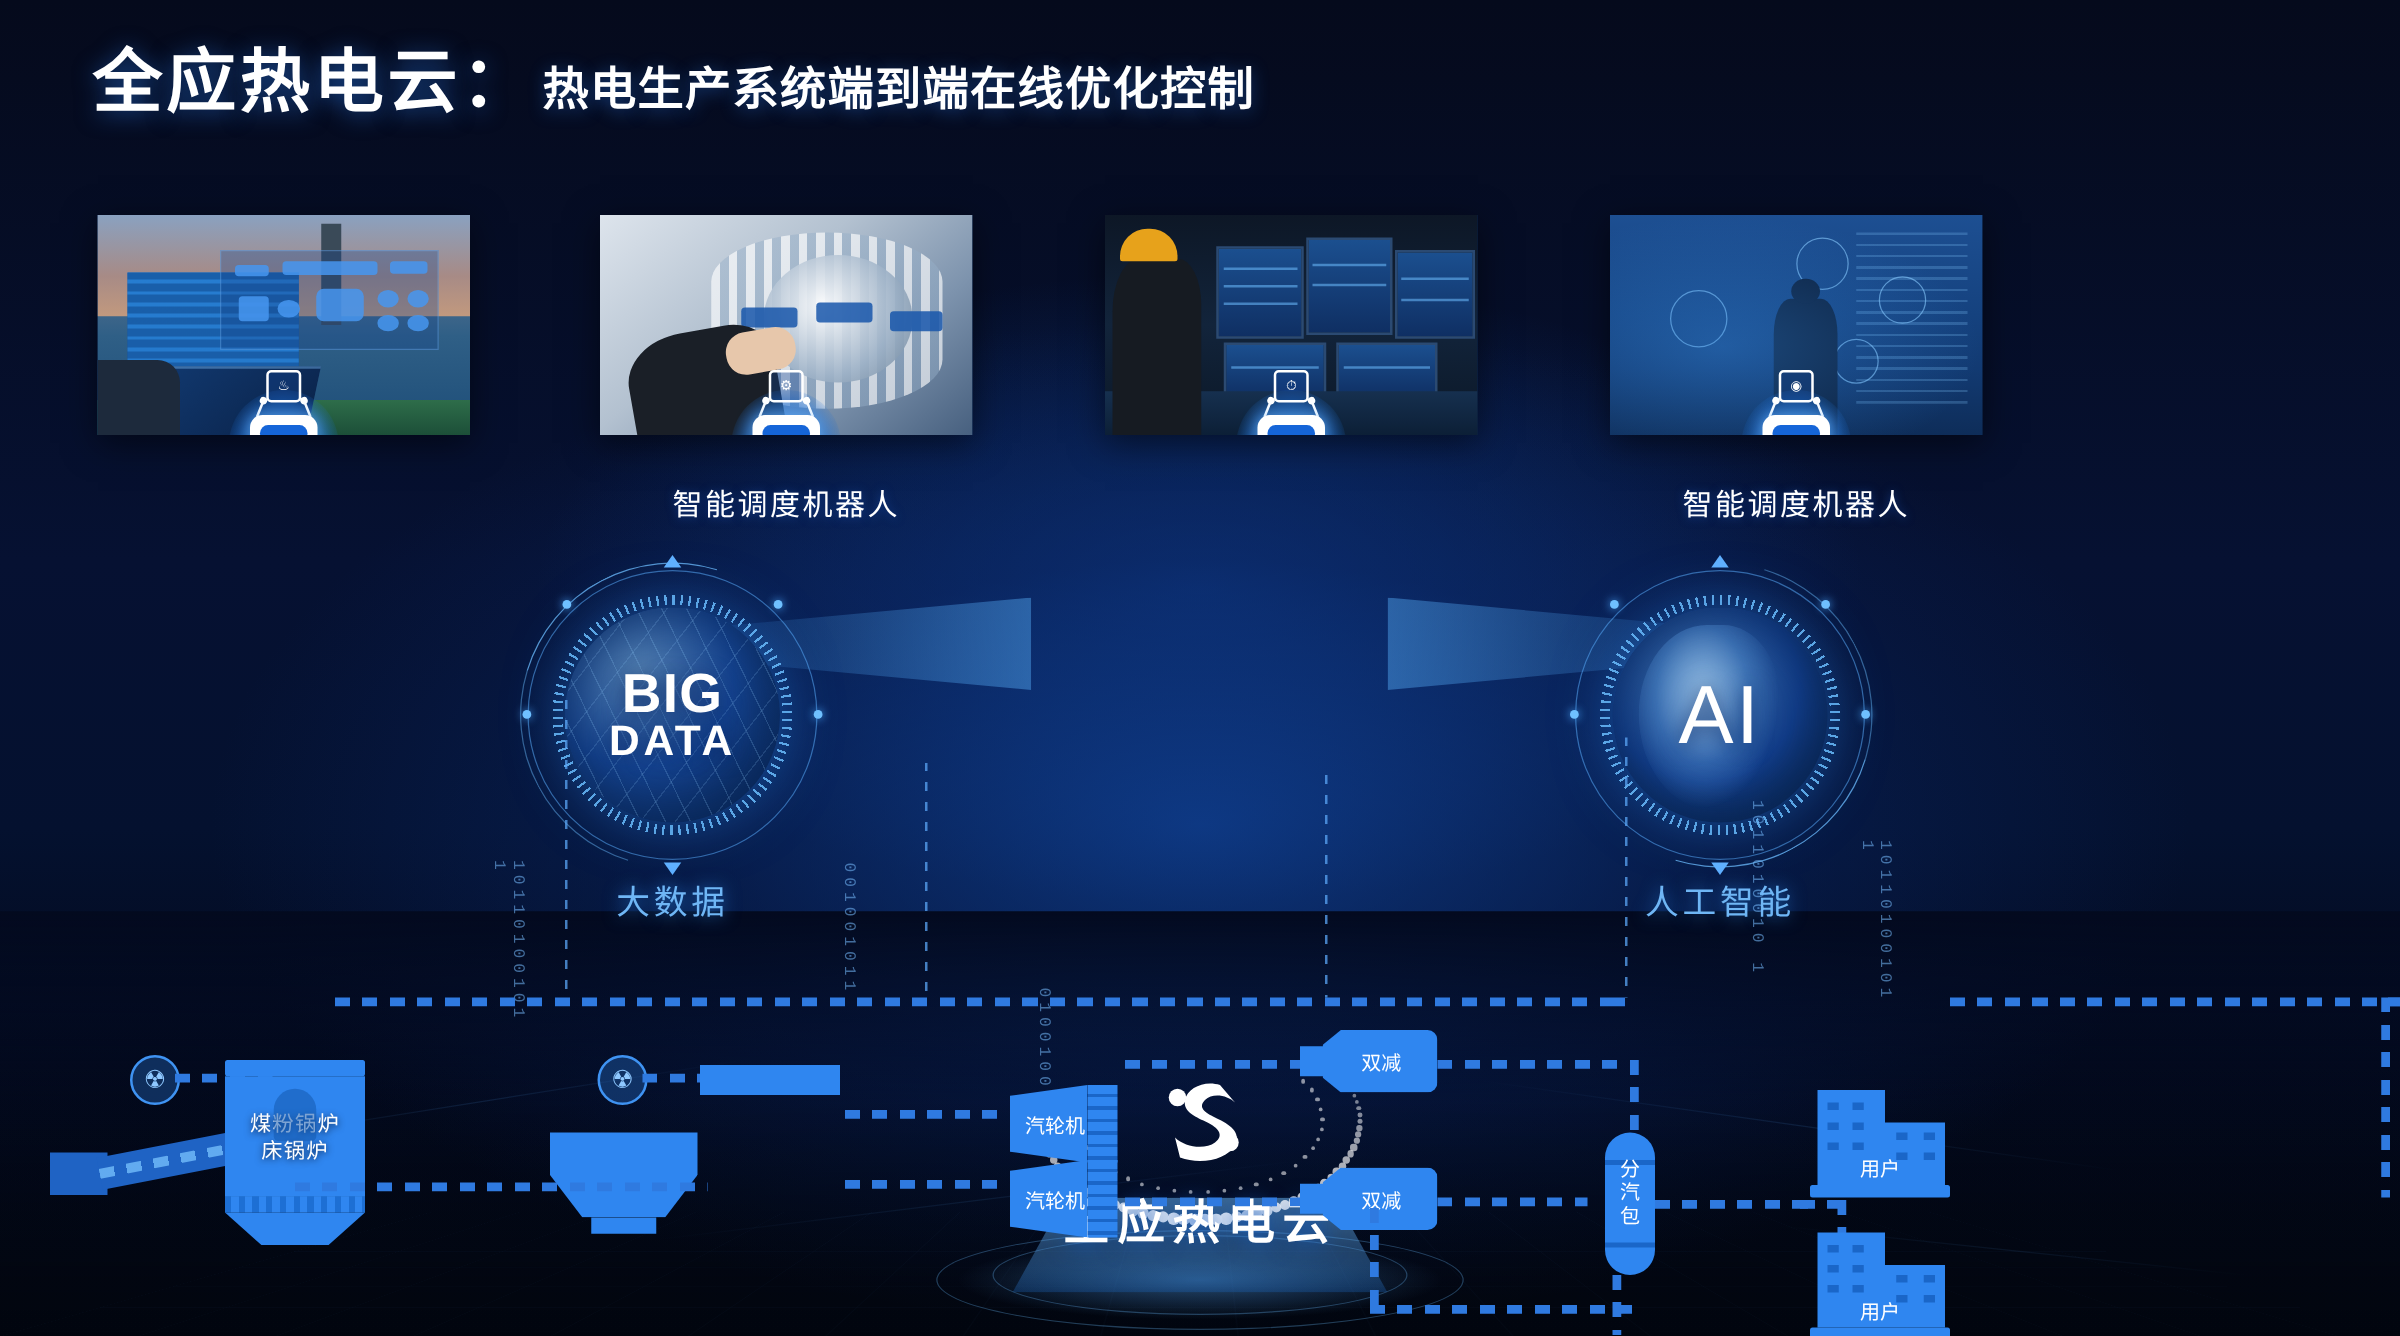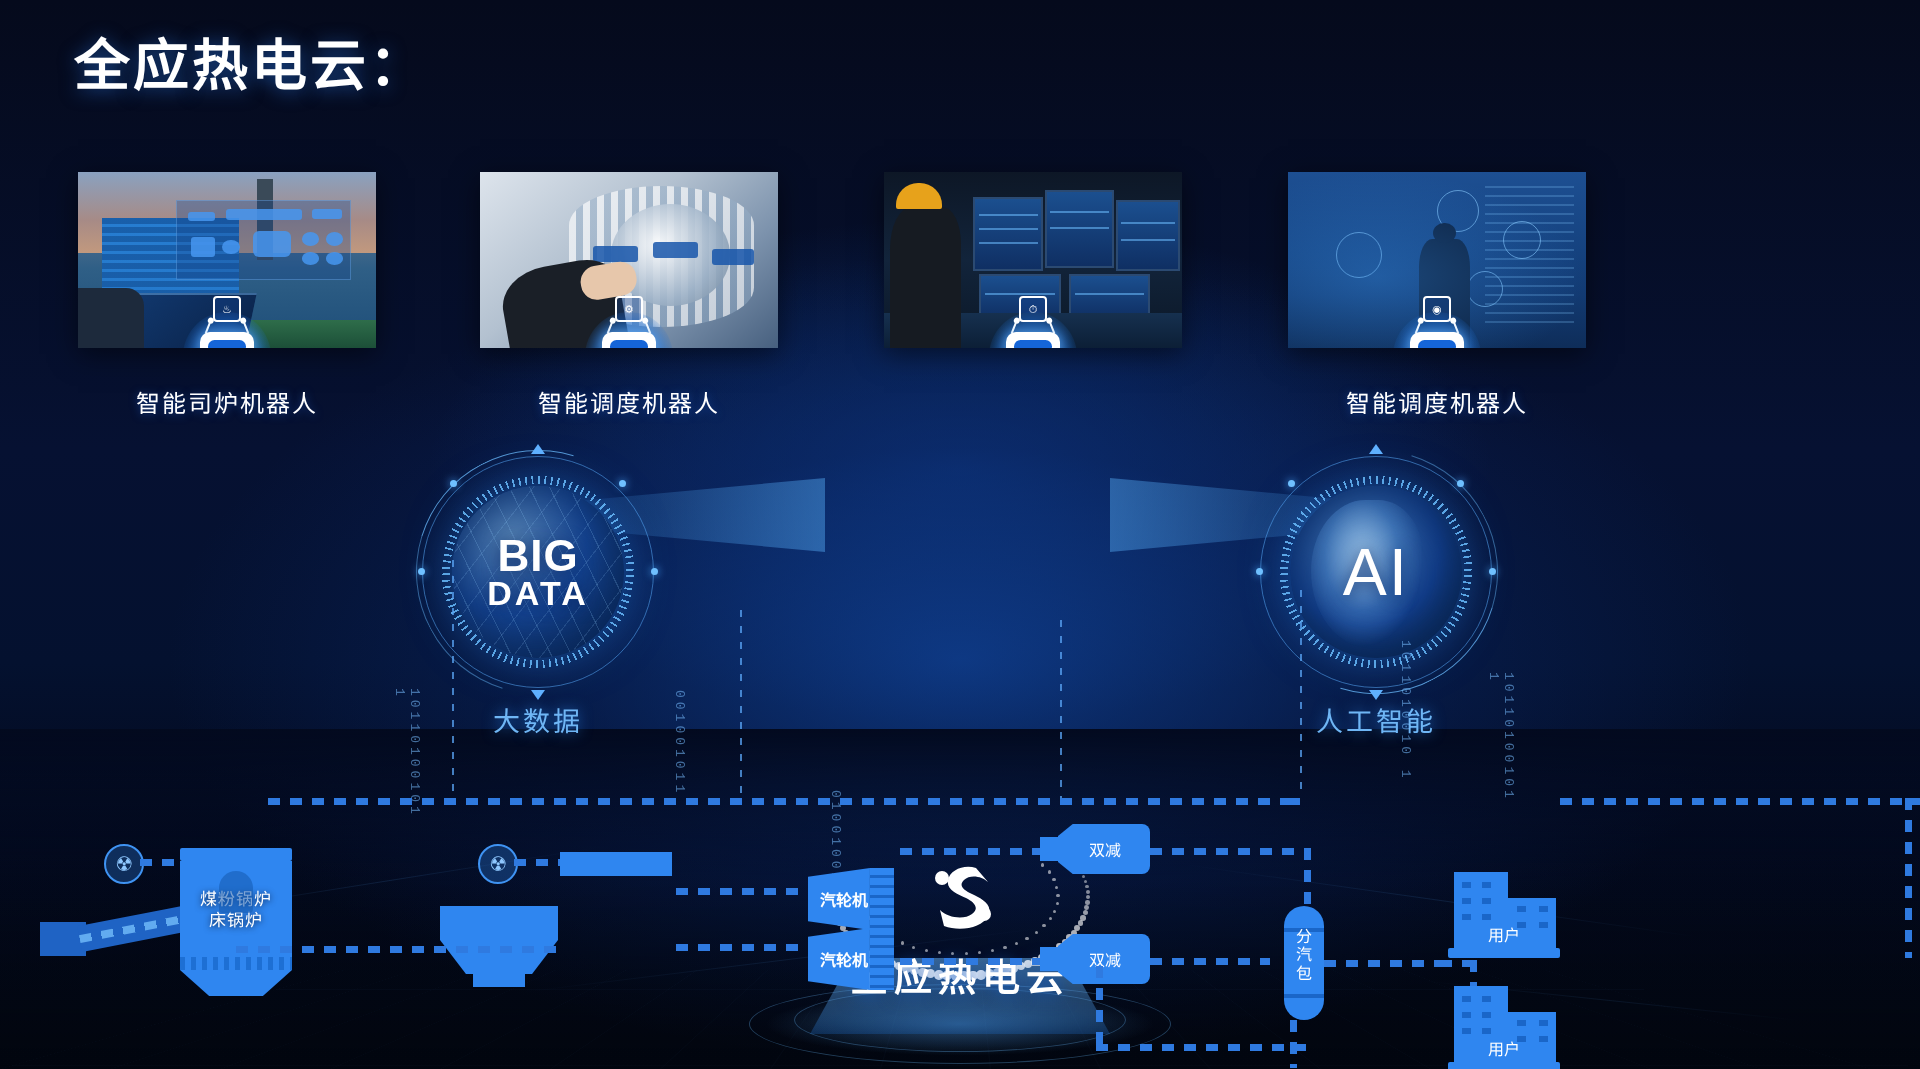--- a/index.html
+++ b/index.html
@@ -295,21 +295,21 @@
   .pcb .body:after{content:"";position:absolute;left:50%;top:36px;transform:translateX(-50%);
     width:36px;height:44px;background:rgba(20,90,175,.55);border-radius:18px 18px 4px 4px;}
   .pcb .base{height:12px;background:#2f86f0;}
 
   
   .turbine{position:absolute;width:86px;height:62px;}
   .turbine .cone{position:absolute;inset:0;background:#2f86f0;
     clip-path:polygon(0 14%,72% 0,72% 100%,0 86%);}
   .turbine .fins{position:absolute;right:0;top:0;width:28%;height:100%;
     background:repeating-linear-gradient(180deg,#2f86f0 0 7px, #1a66c8 7px 10px);}
-  .turbine .txt{position:absolute;left:4px;top:50%;transform:translateY(-50%);width:64px;text-align:center;font-weight:bold;}
+  .turbine .txt{position:absolute;left:4px;top:50%;transform:translateY(-50%);width:64px;text-align:center;}
 
   
   .dr{position:absolute;width:110px;height:50px;}
   .dr .b{position:absolute;left:18px;top:0;width:92px;height:50px;background:#2f86f0;
     border-radius:8px;clip-path:polygon(0 24%,16% 0,100% 0,100% 100%,16% 100%,0 76%);}
   .dr .n{position:absolute;left:0;top:13px;width:22px;height:24px;background:#2f86f0;}
   .dr .txt{position:absolute;left:22px;top:50%;transform:translateY(-50%);width:86px;text-align:center;}
 
   
   .hdr{position:absolute;width:40px;height:114px;background:#2f86f0;border-radius:20px;}
@@ -333,20 +333,21 @@
   <div class="diag" style="left:180px;top:880px;width:420px;transform:rotate(-9deg);"></div>
   <div class="diag" style="left:520px;top:960px;width:520px;transform:rotate(-7deg);"></div>
   <div class="diag" style="left:1180px;top:900px;width:520px;transform:rotate(8deg);"></div>
   <div class="diag" style="left:1420px;top:1000px;width:380px;transform:rotate(6deg);"></div>
 
   <div class="floor"></div>
   <div class="floor-fade"></div>
 
   <div class="title-wrap">
     <div class="title-main">全应热电云：</div>
+    <div class="title-sub">热电生产系统端到端在线优化控制</div>
   </div>
 
   <div class="cards">
 
     <div class="card" style="left:78px;">
       <div class="thumb">
         <div class="ph t1">
           <div class="sky"></div>
           <div class="stack"></div>
           <div class="plant"></div>
@@ -367,21 +368,20 @@
           <div class="arm"></div>
         </div>
         <div class="badge">
           <div class="halo"></div>
           <div class="chip">♨</div>
           <div class="ant l"></div>
             <div class="ant r"></div>
           <div class="bot"></div>
         </div>
       </div>
-      <div class="caption">智能司炉机器人</div>
     </div>
 
     <div class="card" style="left:480px;">
       <div class="thumb">
         <div class="ph t2">
           <div class="turb"></div>
           <div class="turb2"></div>
           <div class="tag" style="left:38%;top:42%;width:15%;height:9%;"></div>
           <div class="tag" style="left:58%;top:40%;width:15%;height:9%;"></div>
           <div class="tag" style="left:78%;top:44%;width:14%;height:9%;"></div>

